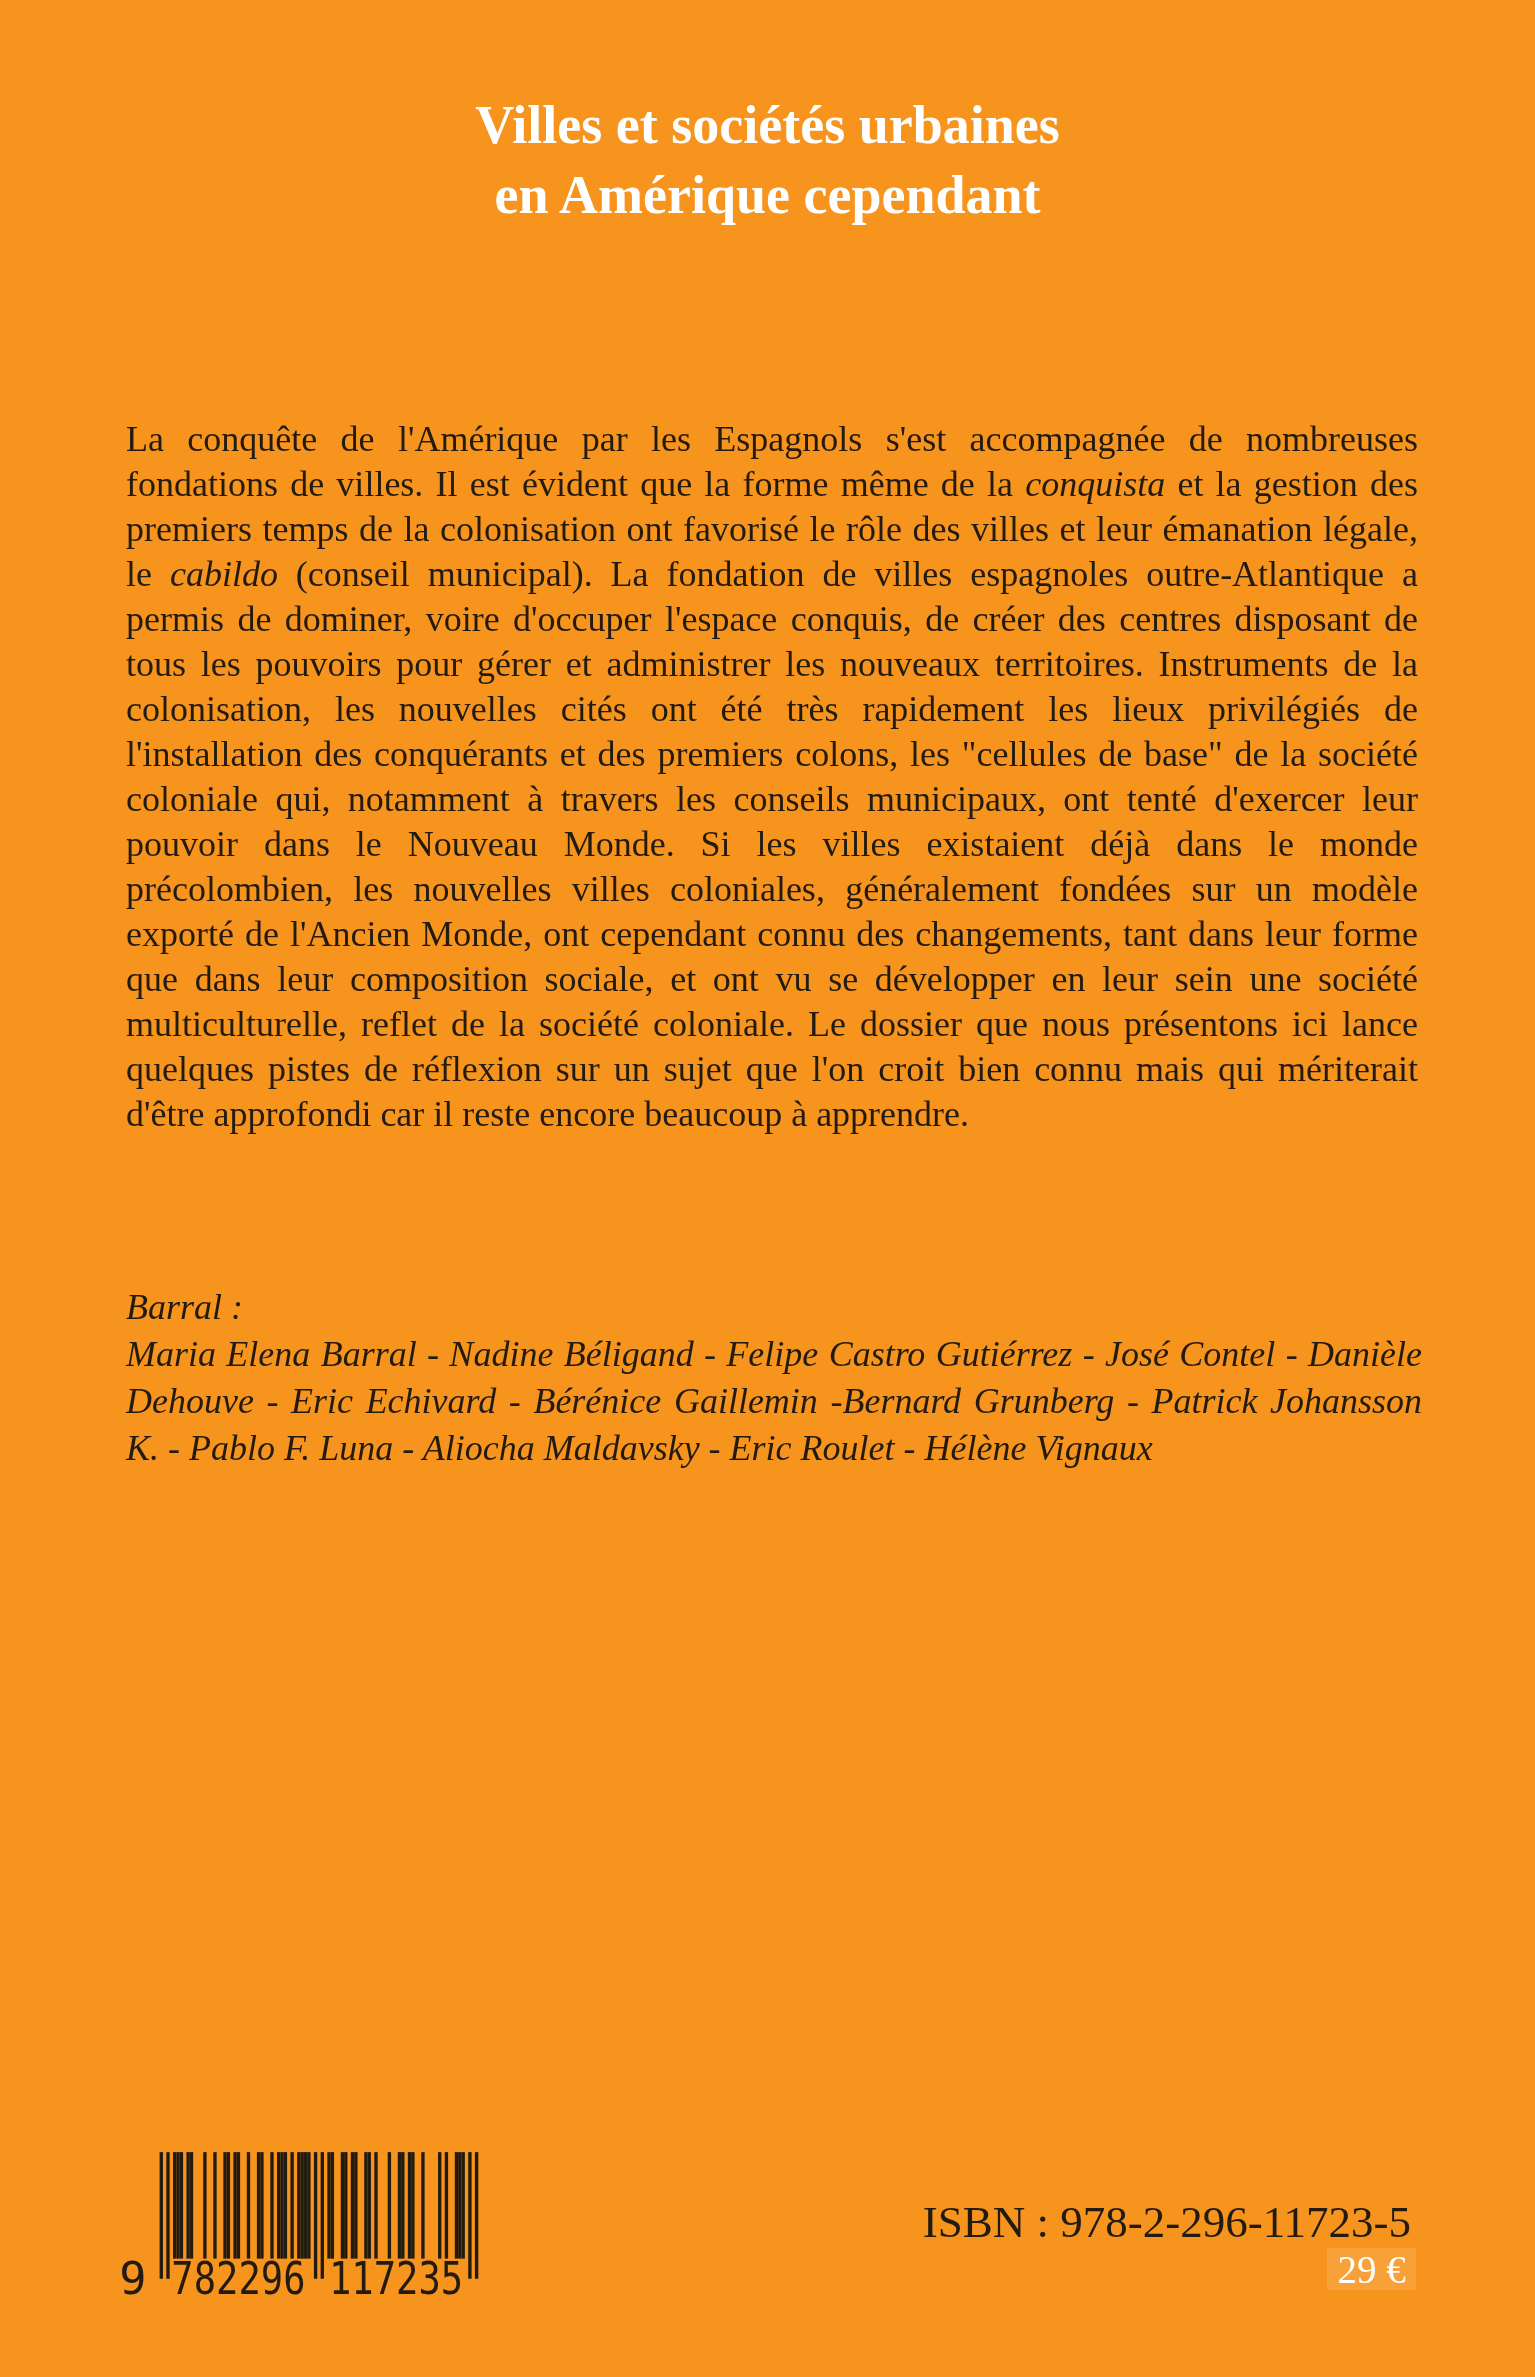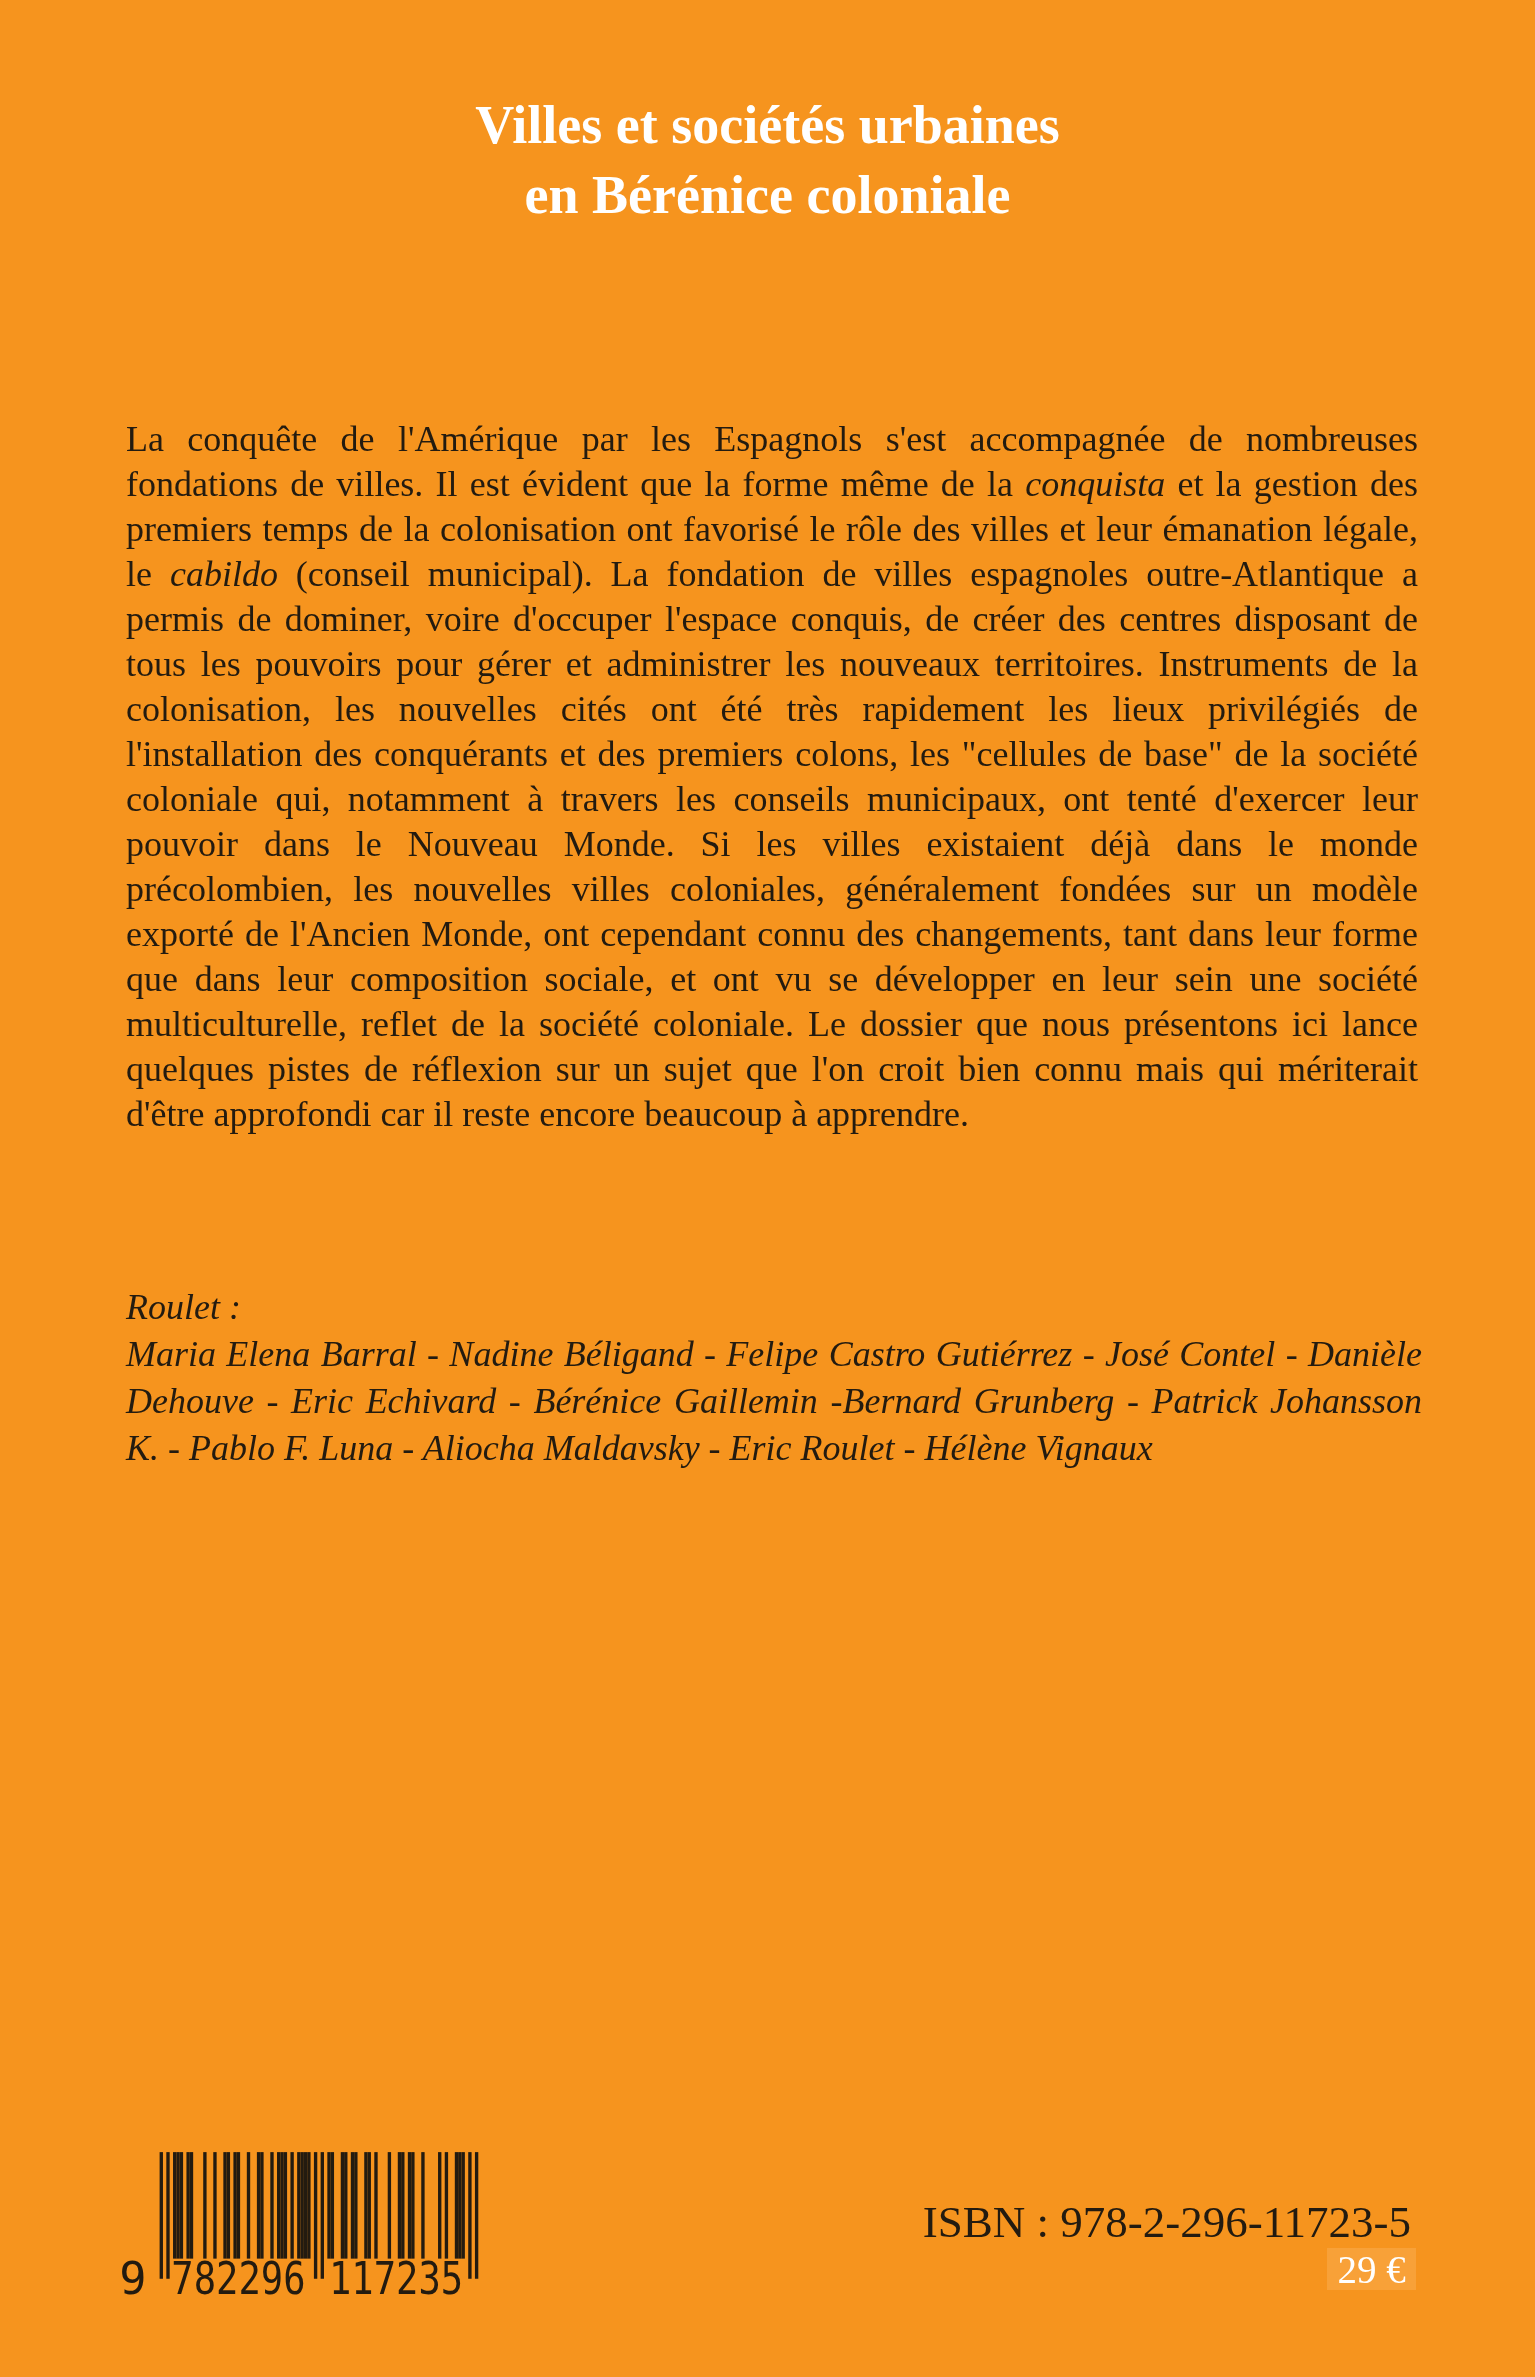--- a/index.html
+++ b/index.html
@@ -60,27 +60,27 @@
     text-align:center;
   }
 </style>
 </head>
 <body>
 
 <div class="page">
 
   <div class="title">
     <div>Villes et sociétés urbaines</div>
-    <div>en Bérénice coloniale</div>
+    <div>en Amérique cependant</div>
   </div>
 
   <p class="synopsis"><span>La conquête de l'Amérique par les Espagnols s'est accompagnée de nombreuses fondations de villes. Il est évident que la forme même de la </span><em>conquista</em><span> et la gestion des premiers temps de la colonisation ont favorisé le rôle des villes et leur émanation légale, le </span><em>cabildo</em><span> (conseil municipal). La fondation de villes espagnoles outre-Atlantique a permis de dominer, voire d'occuper l'espace conquis, de créer des centres disposant de tous les pouvoirs pour gérer et administrer les nouveaux territoires. Instruments de la colonisation, les nouvelles cités ont été très rapidement les lieux privilégiés de l'installation des conquérants et des premiers colons, les "cellules de base" de la société coloniale qui, notamment à travers les conseils municipaux, ont tenté d'exercer leur pouvoir dans le Nouveau Monde. Si les villes existaient déjà dans le monde précolombien, les nouvelles villes coloniales, généralement fondées sur un modèle exporté de l'Ancien Monde, ont cependant connu des changements, tant dans leur forme que dans leur composition sociale, et ont vu se développer en leur sein une société multiculturelle, reflet de la société coloniale. Le dossier que nous présentons ici lance quelques pistes de réflexion sur un sujet que l'on croit bien connu mais qui mériterait d'être approfondi car il reste encore beaucoup à apprendre.</span></p>
 
   <p class="authors">
-    <span class="heading">Roulet :</span>
+    <span class="heading">Barral :</span>
     <span>Maria Elena Barral - Nadine Béligand - Felipe Castro Gutiérrez - José Contel - Danièle Dehouve - Eric Echivard - Bérénice Gaillemin -Bernard Grunberg - Patrick Johansson K. - Pablo F. Luna - Aliocha Maldavsky - Eric Roulet - Hélène Vignaux</span>
   </p>
 
   <div class="barcode">
     <svg viewBox="0 0 440 175" width="369" height="147">
         <rect x="52" y="0" width="4" height="151"></rect>
         <rect x="60" y="0" width="4" height="151"></rect>
         <rect x="68" y="0" width="4" height="127"></rect>
         <rect x="72" y="0" width="4" height="127"></rect>
         <rect x="76" y="0" width="4" height="127"></rect>

